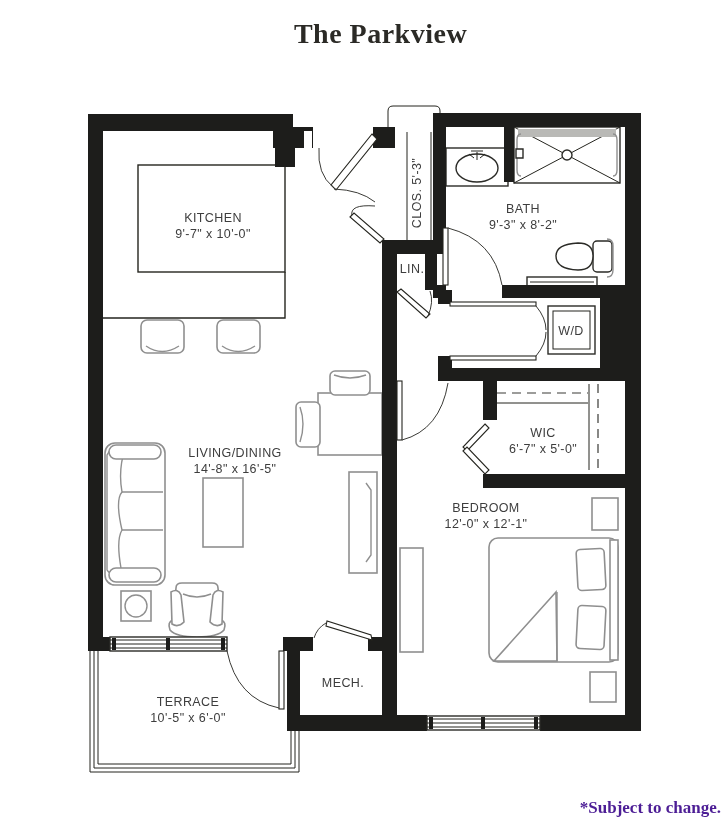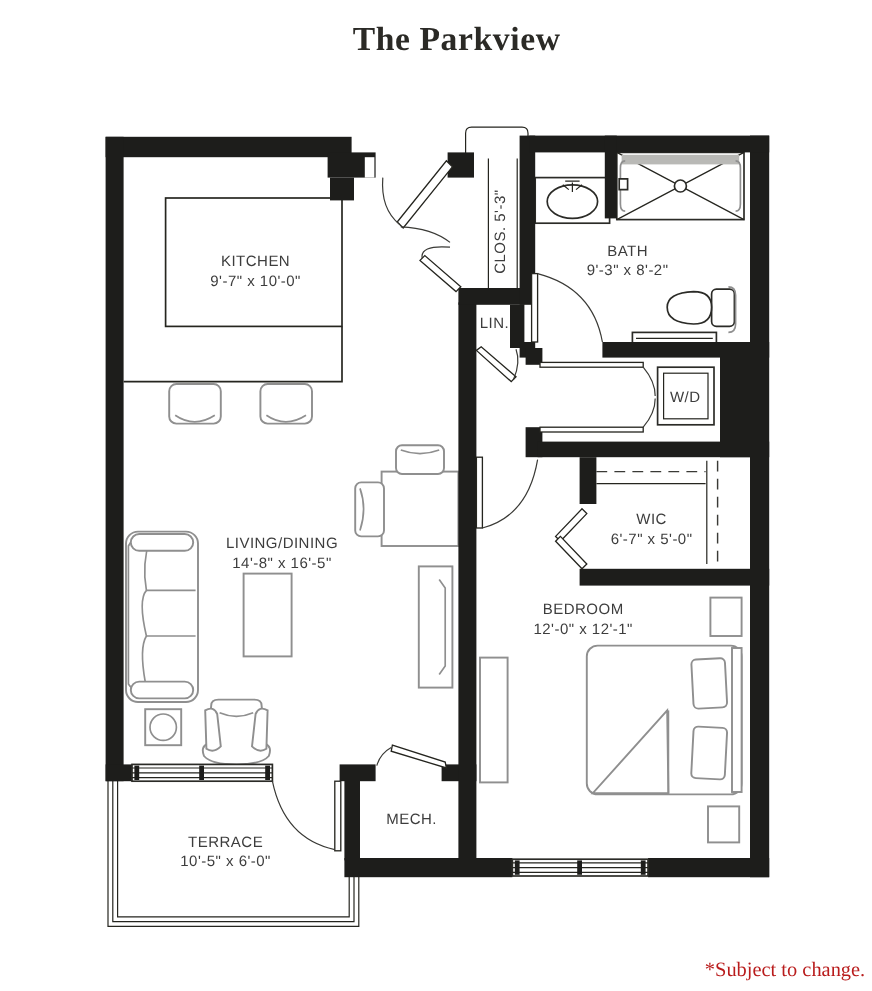--- a/index.html
+++ b/index.html
@@ -5,21 +5,21 @@
   html,body{margin:0;padding:0;background:#ffffff;}
   .page{position:relative;width:727px;height:826px;background:#ffffff;overflow:hidden;
         font-family:"Liberation Sans",sans-serif;}
   .header{position:absolute;top:18px;left:0;width:100%;text-align:center;color:#2b2a26;padding-left:17px;}
   .title{font-family:"Liberation Serif",serif;font-weight:bold;font-size:28px;letter-spacing:.5px;}
   .subtitle{margin-top:6px;font-family:"Liberation Serif",serif;font-size:23px;}
   .subtitle .name{font-weight:bold;}
   .subtitle .sep{font-size:16px;vertical-align:middle;padding:0 6px;}
   .subtitle .bb{font-style:italic;font-size:21px;}
   .footer{position:absolute;right:6px;bottom:8px;font-family:"Liberation Serif",serif;
-          font-size:17px;color:#b91c1c;}
+          font-size:17px;color:#4c1d95;font-weight:bold;}
   svg{position:absolute;left:0;top:0;}
   svg text{font-family:"Liberation Sans",sans-serif;fill:#3d3d3d;}
   .rm{font-size:12.5px;letter-spacing:.4px;}
   .wall{fill:#1d1d1b;}
   .thin{stroke:#25251f;stroke-width:1.4;fill:none;}
   .thin2{stroke:#25251f;stroke-width:1;fill:none;}
   .furn{stroke:#8f8f8f;stroke-width:1.6;fill:#ffffff;}
   .furnl{stroke:#8f8f8f;stroke-width:1.4;fill:none;}
   .fix{stroke:#2b2b27;stroke-width:1.4;fill:#ffffff;}
   .door{stroke:#25251f;stroke-width:1.1;fill:#ffffff;}

